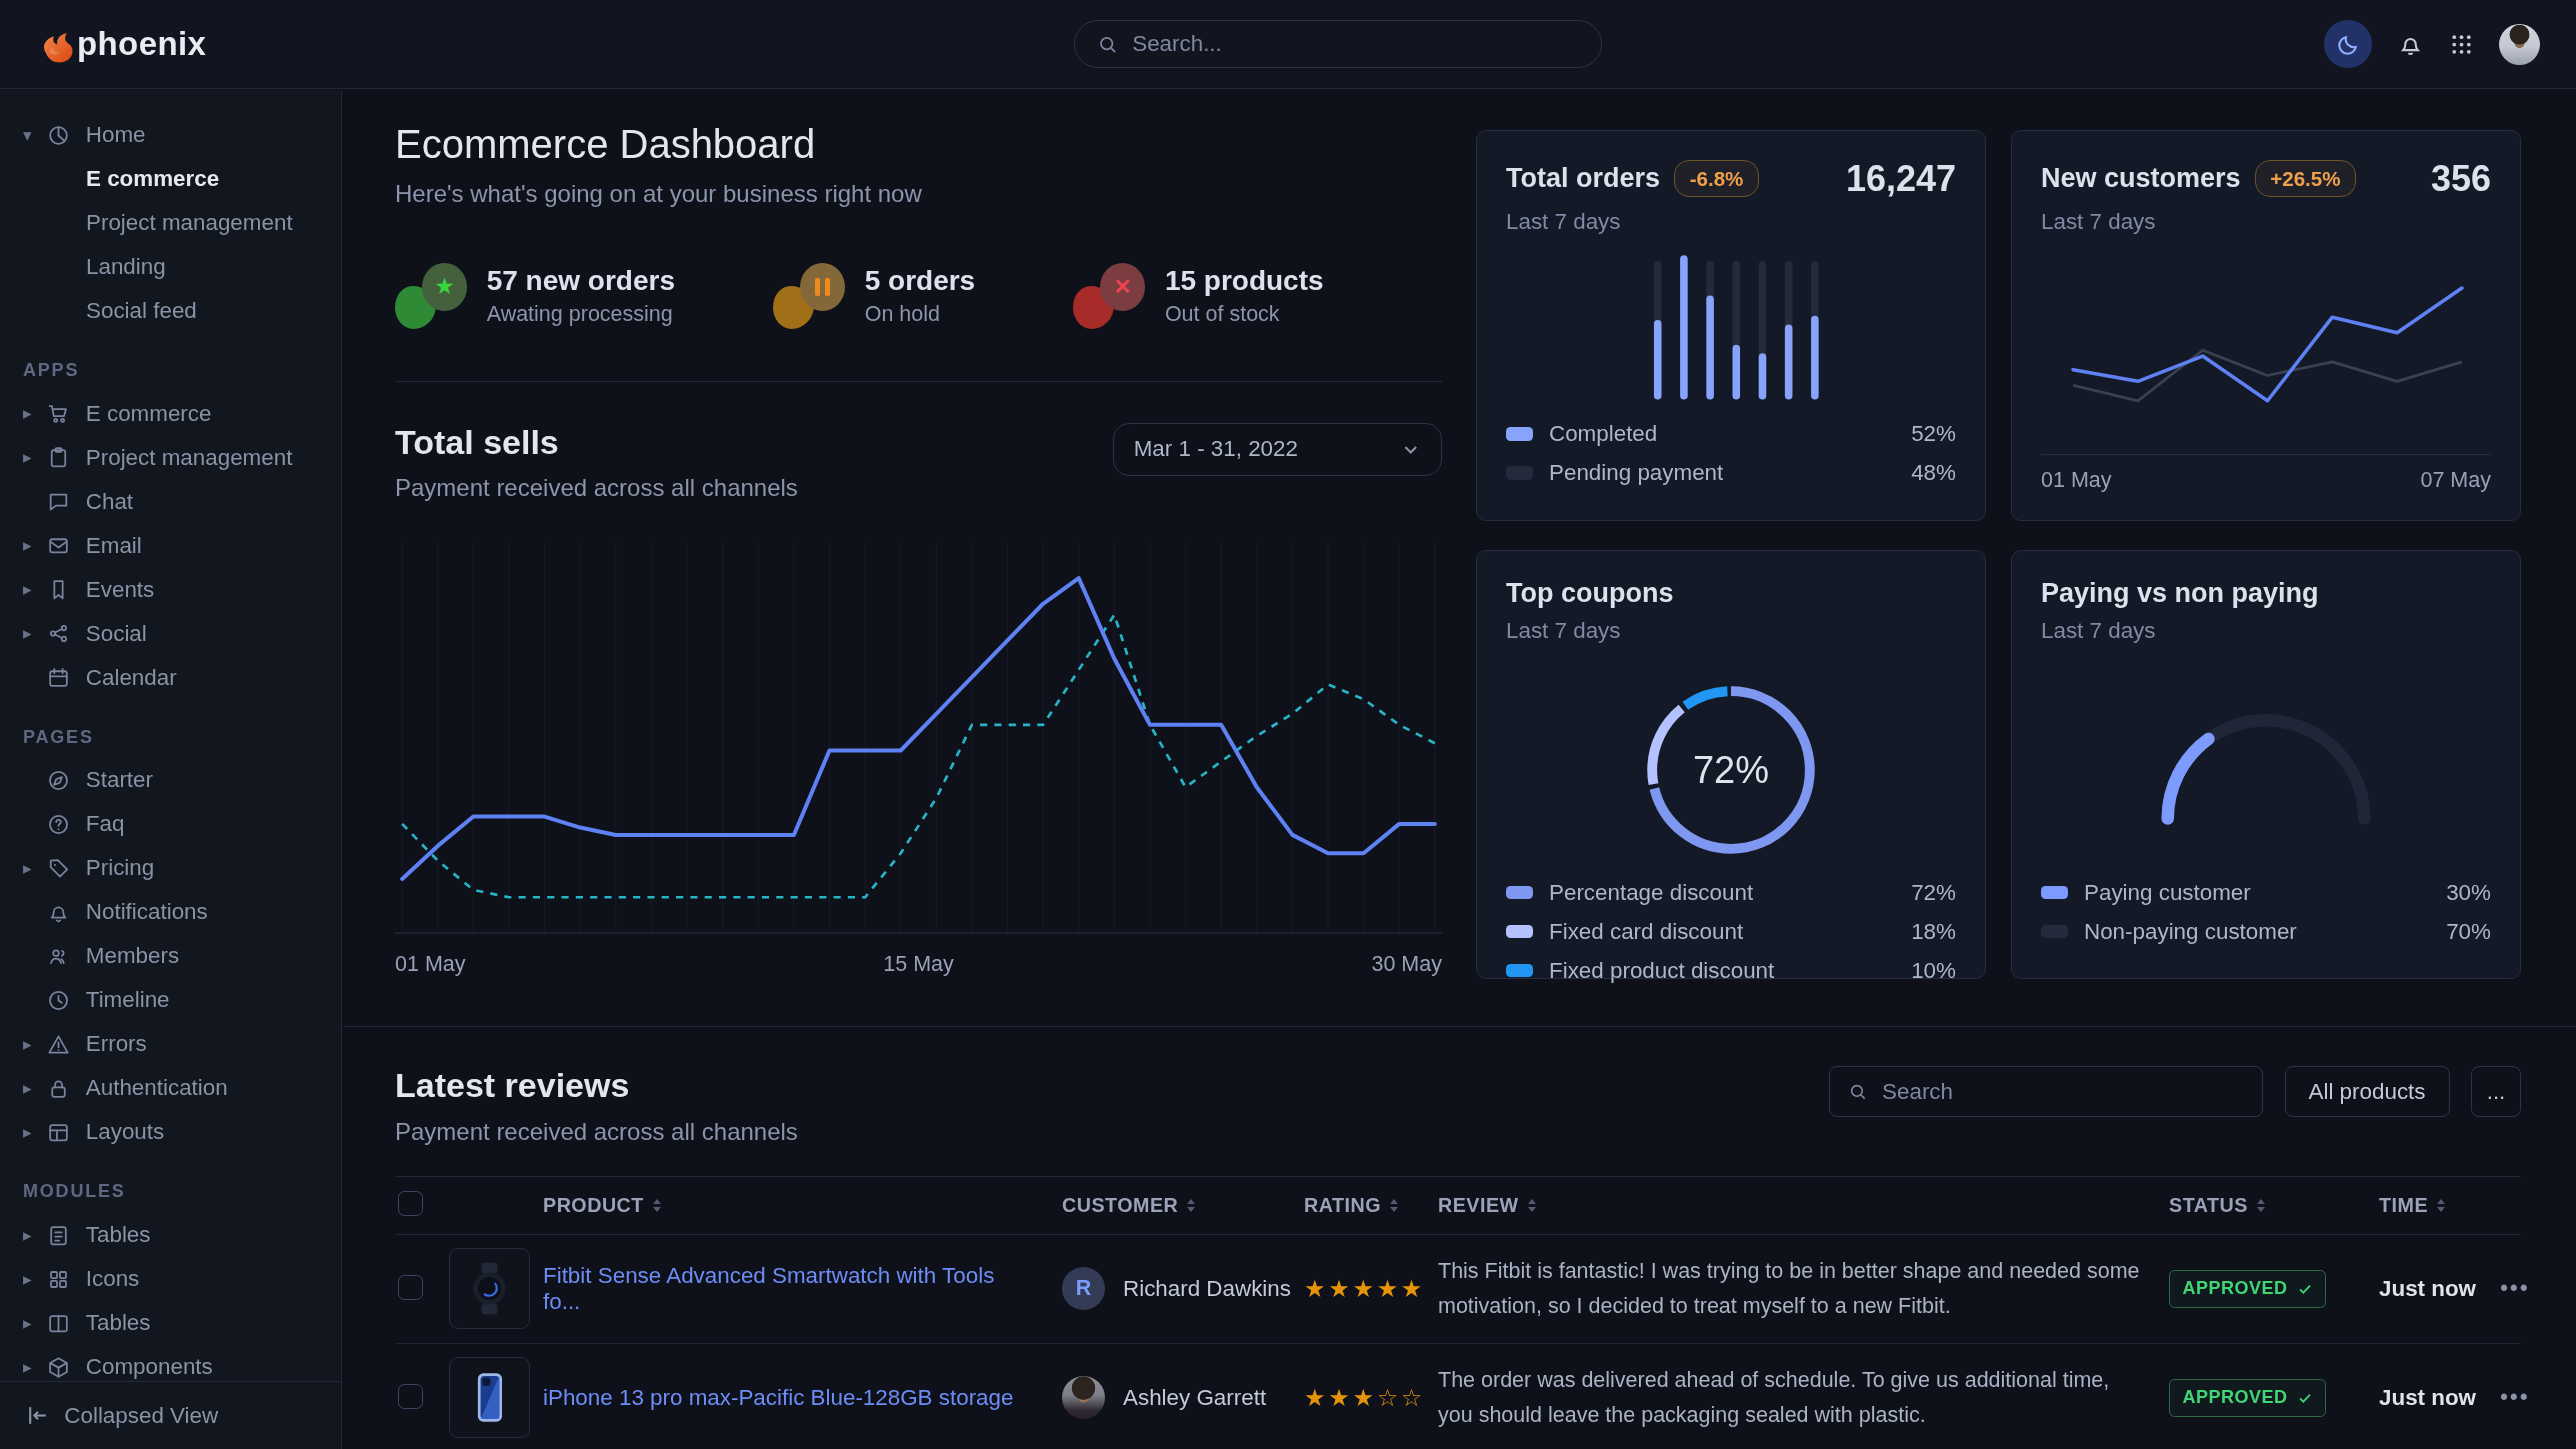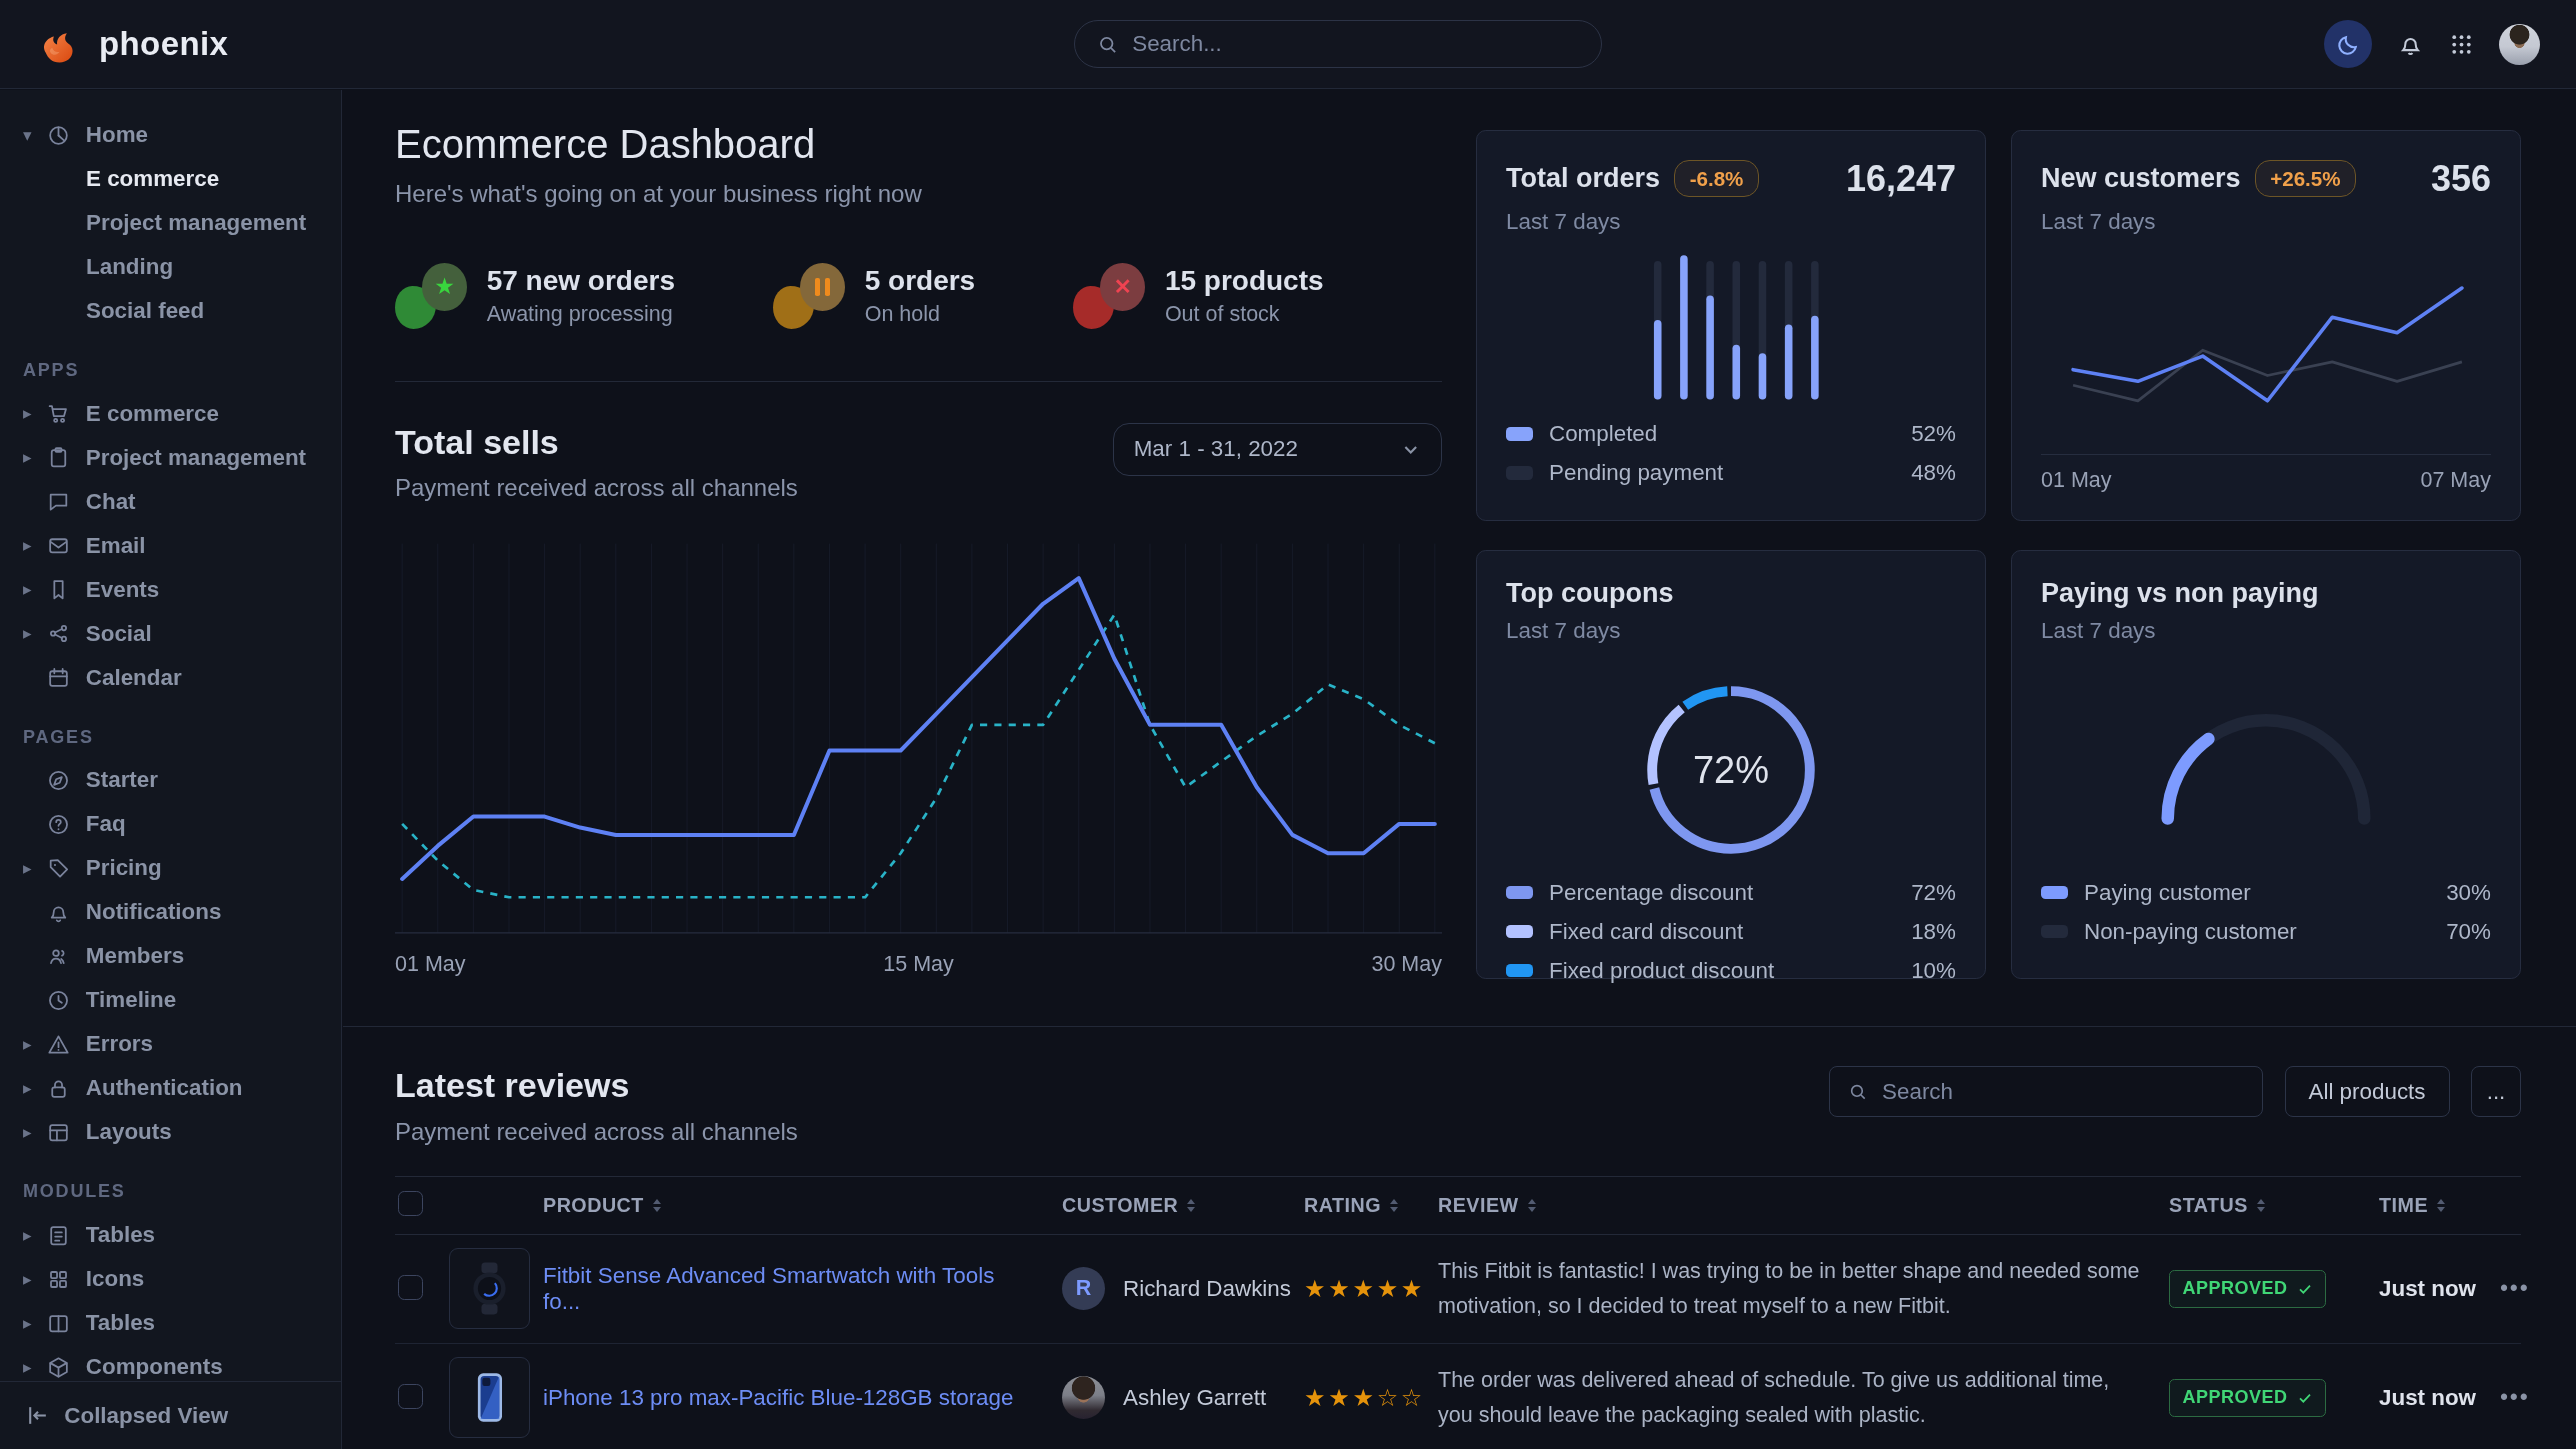--- a/index.html
+++ b/index.html
@@ -1,41 +1,41 @@
 <!DOCTYPE html>
 <html style="font-size:14.3px"><head>
 <meta charset="utf-8">
 <style>
   html,body{margin:0;padding:0;background:#0a0d14;}
   .page{position:relative;width:2576px;height:1449px;overflow:hidden;background:#0e111a;
         font-family:"Liberation Sans",sans-serif;color:#9aa3b8;-webkit-font-smoothing:antialiased;}
   
   .navbar{position:absolute;top:0;left:0;right:0;height:89px;background:#12151f;
           border-bottom:0.9px solid #222837;display:flex;align-items:center;padding:0 36px;box-sizing:border-box;z-index:10;}
-  .brand{display:flex;align-items:center;gap:24px;}
+  .brand{display:flex;align-items:center;gap:2px;}
   .brand-name{font-size:33px;font-weight:600;color:#e9ecf3;letter-spacing:0.4px;}
   .nav-search{position:absolute;left:1074px;width:528px;height:48px;border:0.9px solid #2c3346;border-radius:24px;
               display:flex;align-items:center;padding:0 21.5px;gap:12.5px;box-sizing:border-box;background:transparent;}
   .nav-search input{background:transparent;border:none;outline:none;color:#aeb7c9;font-size:22.4px;width:100%;
                     font-family:"Liberation Sans",sans-serif;}
   .nav-search input::placeholder{color:#7e88a0;}
   .nav-actions{margin-left:auto;display:flex;align-items:center;gap:25px;}
   .moon-btn{width:48px;height:48px;border-radius:50%;background:#223268;display:flex;align-items:center;justify-content:center;}
   .icon-btn{display:flex;align-items:center;justify-content:center;}
   .nav-avatar{width:41px;height:41px;border-radius:50%;overflow:hidden;
      background:radial-gradient(circle at 50% 26%, #2b241e 0 26%, rgba(0,0,0,0) 28%),
                 radial-gradient(circle at 50% 46%, #8a6a52 0 16%, rgba(0,0,0,0) 18%),
                 linear-gradient(180deg,#cfd3db 0%,#c5c9d3 55%,#9aa0ad 100%);}
   
   .sidebar{position:absolute;top:90px;left:0;width:342px;bottom:0;background:#12161f;
            border-right:0.9px solid #222837;box-sizing:border-box;padding-top:23px;}
   .side-item{display:flex;align-items:center;height:44px;padding-left:23px;cursor:pointer;}
   .side-caret{width:21.5px;font-size:17px;color:#6a7389;flex:none;}
   .side-ico{width:27px;height:27px;margin-right:14.3px;flex:none;display:flex;align-items:center;justify-content:center;color:#7a839c;}
-  .side-label{font-size:22.4px;color:#8a93a6;font-weight:bold;}
+  .side-label{font-size:22.4px;color:#8a93a6;}
   .side-label.active{color:#e6e9f1;font-weight:600;}
   .side-child{display:flex;align-items:center;height:44px;padding-left:86px;cursor:pointer;}
   .side-section{font-size:18px;font-weight:700;letter-spacing:1.8px;color:#5f6880;margin:27px 0 10.7px 23px;}
   .side-footer{position:absolute;bottom:0;left:0;width:341px;height:68px;border-top:0.9px solid #222837;
                display:flex;align-items:center;gap:14.3px;padding-left:25px;box-sizing:border-box;background:#12161f;}
   .side-footer .side-label{font-size:22.4px;}
   
   .main{position:absolute;left:343px;top:90px;right:0;bottom:0;padding:27px 55px 0 52px;box-sizing:border-box;}
   .dash-top{display:flex;align-items:flex-start;}
   .dash-left{width:1047px;flex:none;}

